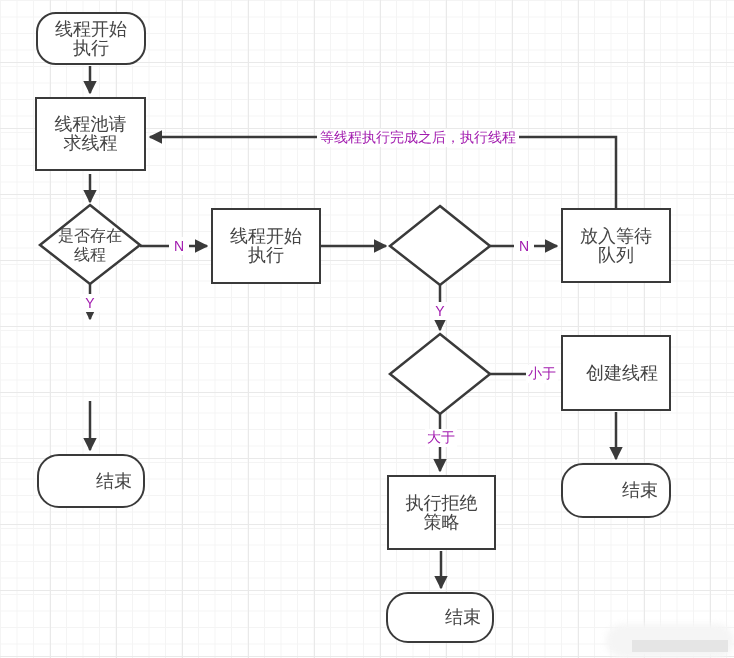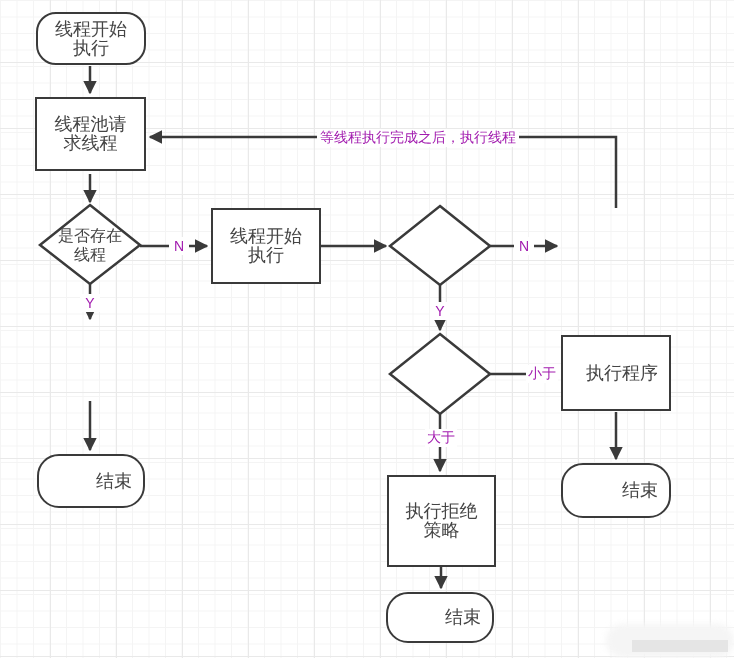--- a/index.html
+++ b/index.html
@@ -74,35 +74,38 @@
   </div>
 
   <div class="node" style="left:35px;top:97px;width:111px;height:74px">
     <span>线程池请求线程</span>
   </div>
 
   <div class="node" style="left:211px;top:208px;width:110px;height:76px">
     <span>线程开始执行</span>
   </div>
 
+  <div class="node" style="left:561px;top:208px;width:110px;height:75px">
+    <span>放入等待队列</span>
+  </div>
 
 
   <div class="node terminal" style="left:37px;top:454px;width:108px;height:54px">
     <span>结束</span>
   </div>
 
   <div class="node" style="left:561px;top:335px;width:110px;height:76px">
-    <span>执行程序</span>
+    <span>创建线程</span>
   </div>
 
   <div class="node terminal" style="left:561px;top:463px;width:110px;height:55px">
     <span>结束</span>
   </div>
 
-  <div class="node" style="left:387px;top:475px;width:109px;height:92px">
+  <div class="node" style="left:387px;top:475px;width:109px;height:75px">
     <span>执行拒绝策略</span>
   </div>
 
   <div class="node terminal" style="left:386px;top:592px;width:108px;height:51px">
     <span>结束</span>
   </div>
 
   <div class="dlabel" style="left:52px;top:226px;width:76px;height:38px">是否存在线程</div>
 
   <div class="elabel" style="left:169px;top:237px;width:20px;height:18px">N</div>

